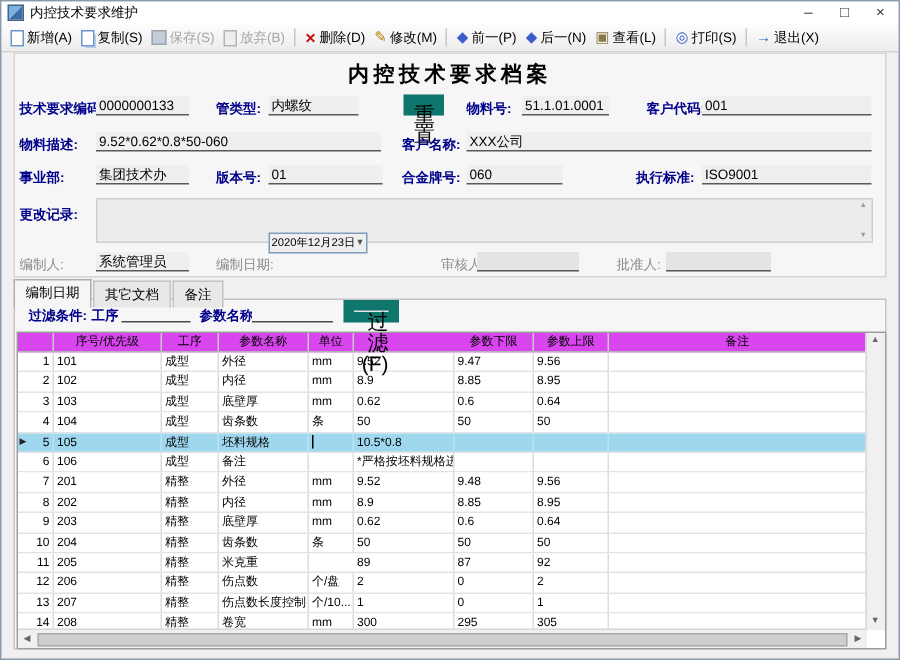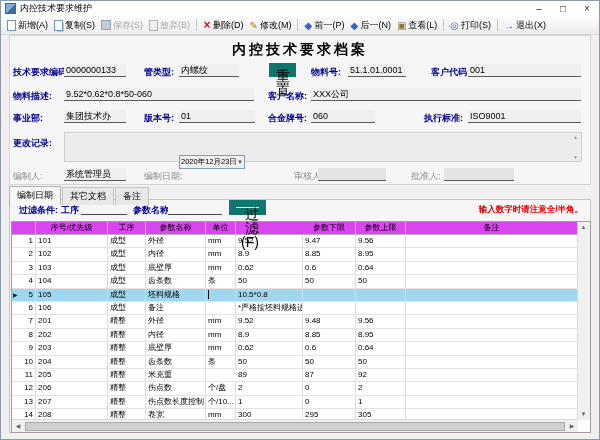--- a/index.html
+++ b/index.html
@@ -202,21 +202,20 @@
       <div class="tab">备注</div>
     </div>
   <div class="tab-panel"></div>
 
   <div class="lbl" style="left:18px;top:203px;z-index:2">过滤条件:</div>
   <div class="lbl" style="left:60px;top:203px;z-index:2">工序</div>
   <div class="flt-underline" style="left:80px;top:201px;width:46px;z-index:2"></div>
   <div class="lbl" style="left:132px;top:203px;z-index:2">参数名称</div>
   <div class="flt-underline" style="left:167px;top:201px;width:54px;z-index:2"></div>
   <div class="btn" style="left:228px;top:199px;width:37px;height:15px;line-height:14px;z-index:2">过滤(F)</div>
-  <div class="hint" style="right:16px;top:203px;z-index:2">输入数字时请注意全/半角。</div>
 
   <div class="grid">
     <div class="g-head">
         <div class="g-h" style="width: 24px; flex: 0 0 auto;"></div>
         <div class="g-h" style="width: 72px; flex: 0 0 auto;">序号/优先级</div>
         <div class="g-h" style="width: 38px; flex: 0 0 auto;">工序</div>
         <div class="g-h" style="width: 60px; flex: 0 0 auto;">参数名称</div>
         <div class="g-h" style="width: 30px; flex: 0 0 auto;">单位</div>
         <div class="g-h" style="width: 67px; flex: 0 0 auto; margin-top: 44px;">参数值</div>
         <div class="g-h" style="width: 53px; flex: 0 0 auto;">参数下限</div>

